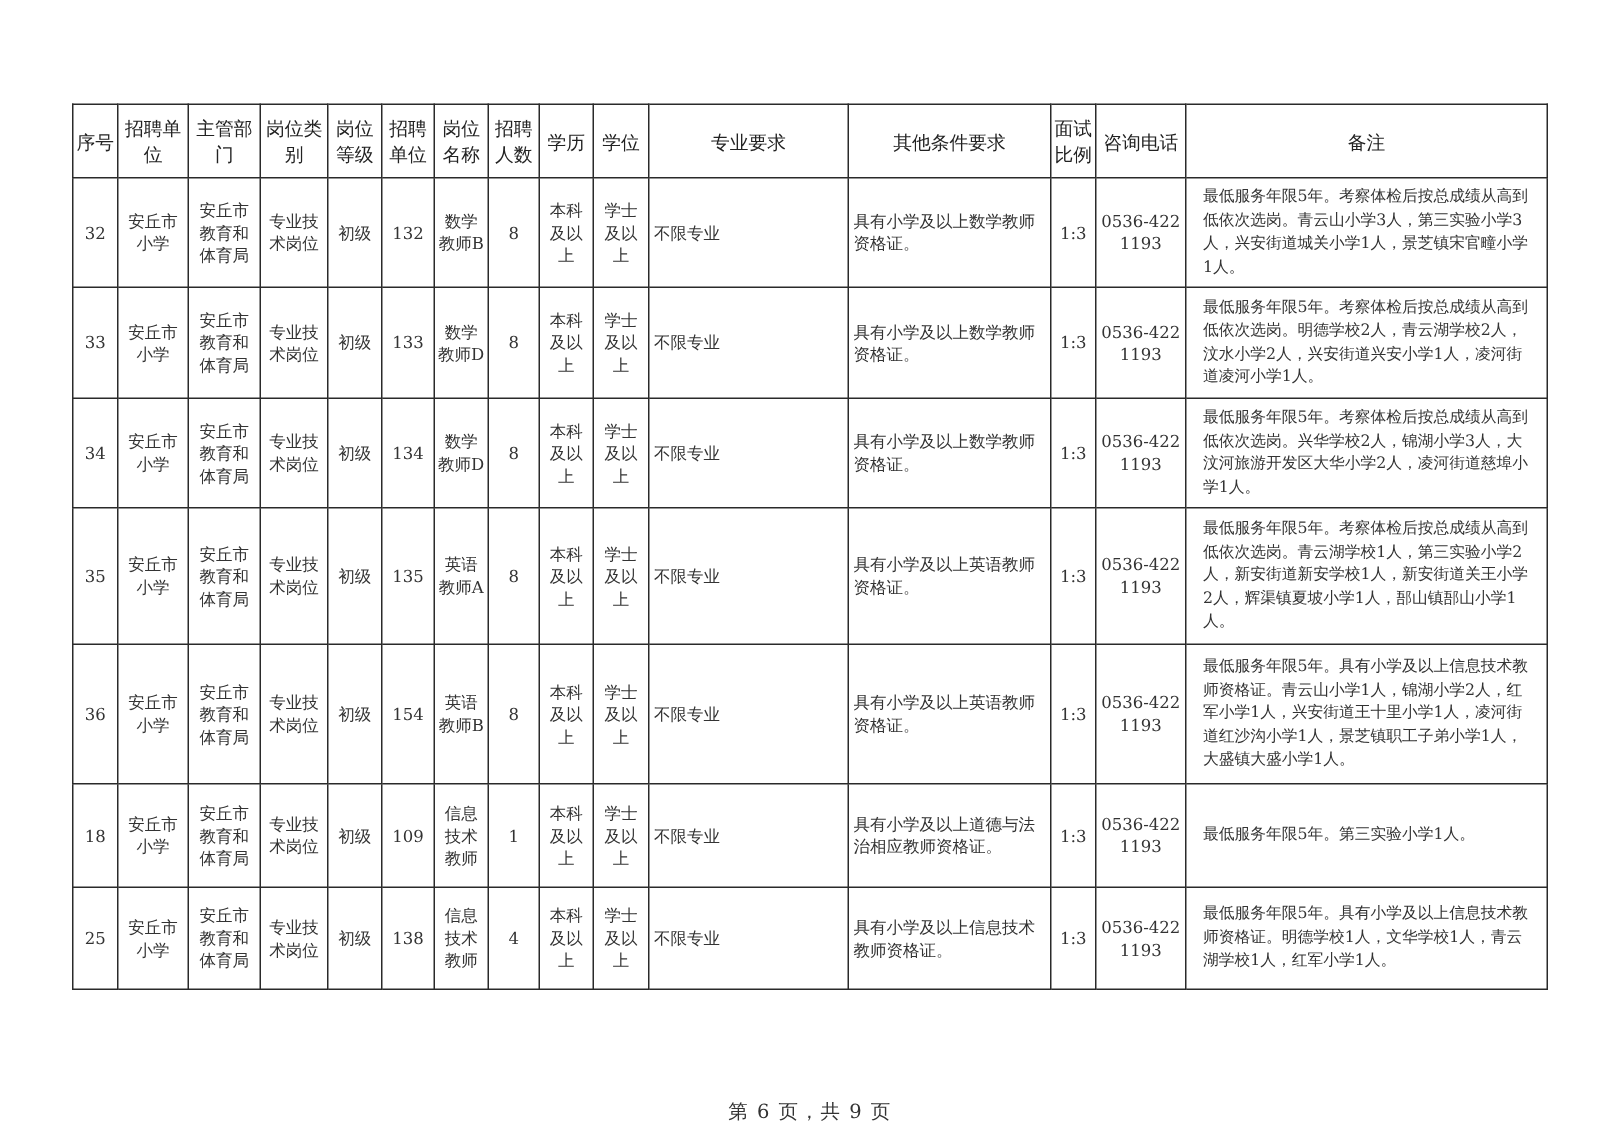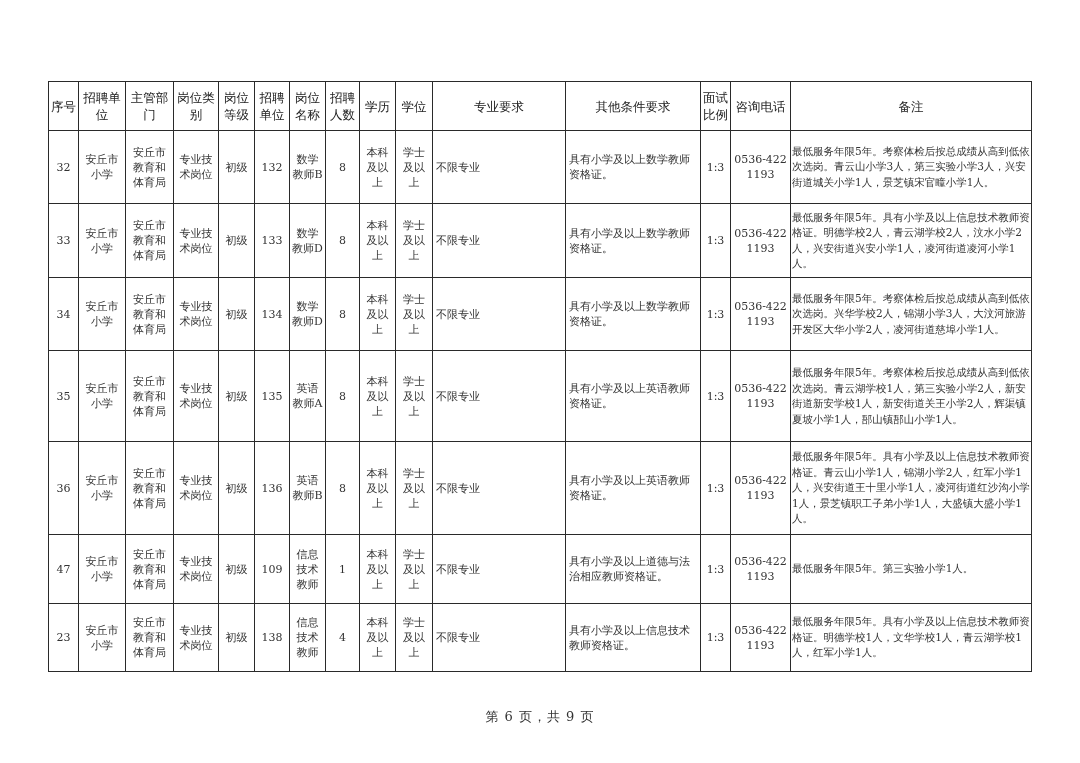--- a/index.html
+++ b/index.html
@@ -11,21 +11,21 @@
       width: 1080px;
       height: 763px;
       position: relative;
       overflow: hidden;
       font-family: "DejaVu Serif", "Liberation Serif", serif;
       color: #333;
     }
     table.recruit {
       position: absolute;
       left: 48px;
-      top: 81px;
+      top: 69px;
       border-collapse: collapse;
       table-layout: fixed;
       width: 983px;
     }
     table.recruit th, table.recruit td {
       border: 1.5px solid #2a2a2a;
       padding: 0 2px;
       vertical-align: middle;
       text-align: center;
       font-size: 11px;
@@ -40,29 +40,29 @@
       line-height: 17px;
       color: #222;
       height: 48px;
     }
     table.recruit td.left {
       text-align: left;
       padding-left: 3px;
     }
     table.recruit td.note {
       text-align: left;
-      padding: 0 1px;
+      padding: 0 11px;
       font-size: 10.5px;
       line-height: 15.5px;
     }
     .footer {
       position: absolute;
       left: 0;
       width: 1080px;
-      top: 708px;
+      top: 732px;
       text-align: center;
       font-size: 13px;
       color: #333;
       letter-spacing: 1px;
     }
   </style>
 </head>
 <body>
 
 <table class="recruit">
@@ -130,21 +130,21 @@
       <td>初级</td>
       <td>133</td>
       <td>数学教师D</td>
       <td>8</td>
       <td>本科及以上</td>
       <td>学士及以上</td>
       <td class="left">不限专业</td>
       <td class="left">具有小学及以上数学教师资格证。</td>
       <td>1:3</td>
       <td>0536-4221193</td>
-      <td class="note">最低服务年限5年。具有小学及以上信息技术教师资格证。明德学校2人，青云湖学校2人，汶水小学2人，兴安街道兴安小学1人，凌河街道凌河小学1人。</td>
+      <td class="note">最低服务年限5年。考察体检后按总成绩从高到低依次选岗。明德学校2人，青云湖学校2人，汶水小学2人，兴安街道兴安小学1人，凌河街道凌河小学1人。</td>
     </tr>
 
     <tr style="height:73px">
       <td>34</td>
       <td>安丘市小学</td>
       <td>安丘市教育和体育局</td>
       <td>专业技术岗位</td>
       <td>初级</td>
       <td>134</td>
       <td>数学教师D</td>
@@ -175,52 +175,52 @@
       <td>0536-4221193</td>
       <td class="note">最低服务年限5年。考察体检后按总成绩从高到低依次选岗。青云湖学校1人，第三实验小学2人，新安街道新安学校1人，新安街道关王小学2人，辉渠镇夏坡小学1人，郚山镇郚山小学1人。</td>
     </tr>
 
     <tr style="height:93px">
       <td>36</td>
       <td>安丘市小学</td>
       <td>安丘市教育和体育局</td>
       <td>专业技术岗位</td>
       <td>初级</td>
-      <td>136</td>
+      <td>154</td>
       <td>英语教师B</td>
       <td>8</td>
       <td>本科及以上</td>
       <td>学士及以上</td>
       <td class="left">不限专业</td>
       <td class="left">具有小学及以上英语教师资格证。</td>
       <td>1:3</td>
       <td>0536-4221193</td>
       <td class="note">最低服务年限5年。具有小学及以上信息技术教师资格证。青云山小学1人，锦湖小学2人，红军小学1人，兴安街道王十里小学1人，凌河街道红沙沟小学1人，景芝镇职工子弟小学1人，大盛镇大盛小学1人。</td>
     </tr>
 
     <tr style="height:69px">
-      <td>47</td>
+      <td>18</td>
       <td>安丘市小学</td>
       <td>安丘市教育和体育局</td>
       <td>专业技术岗位</td>
       <td>初级</td>
       <td>109</td>
       <td>信息技术教师</td>
       <td>1</td>
       <td>本科及以上</td>
       <td>学士及以上</td>
       <td class="left">不限专业</td>
       <td class="left">具有小学及以上道德与法治相应教师资格证。</td>
       <td>1:3</td>
       <td>0536-4221193</td>
       <td class="note">最低服务年限5年。第三实验小学1人。</td>
     </tr>
 
     <tr style="height:68px">
-      <td>23</td>
+      <td>25</td>
       <td>安丘市小学</td>
       <td>安丘市教育和体育局</td>
       <td>专业技术岗位</td>
       <td>初级</td>
       <td>138</td>
       <td>信息技术教师</td>
       <td>4</td>
       <td>本科及以上</td>
       <td>学士及以上</td>
       <td class="left">不限专业</td>

